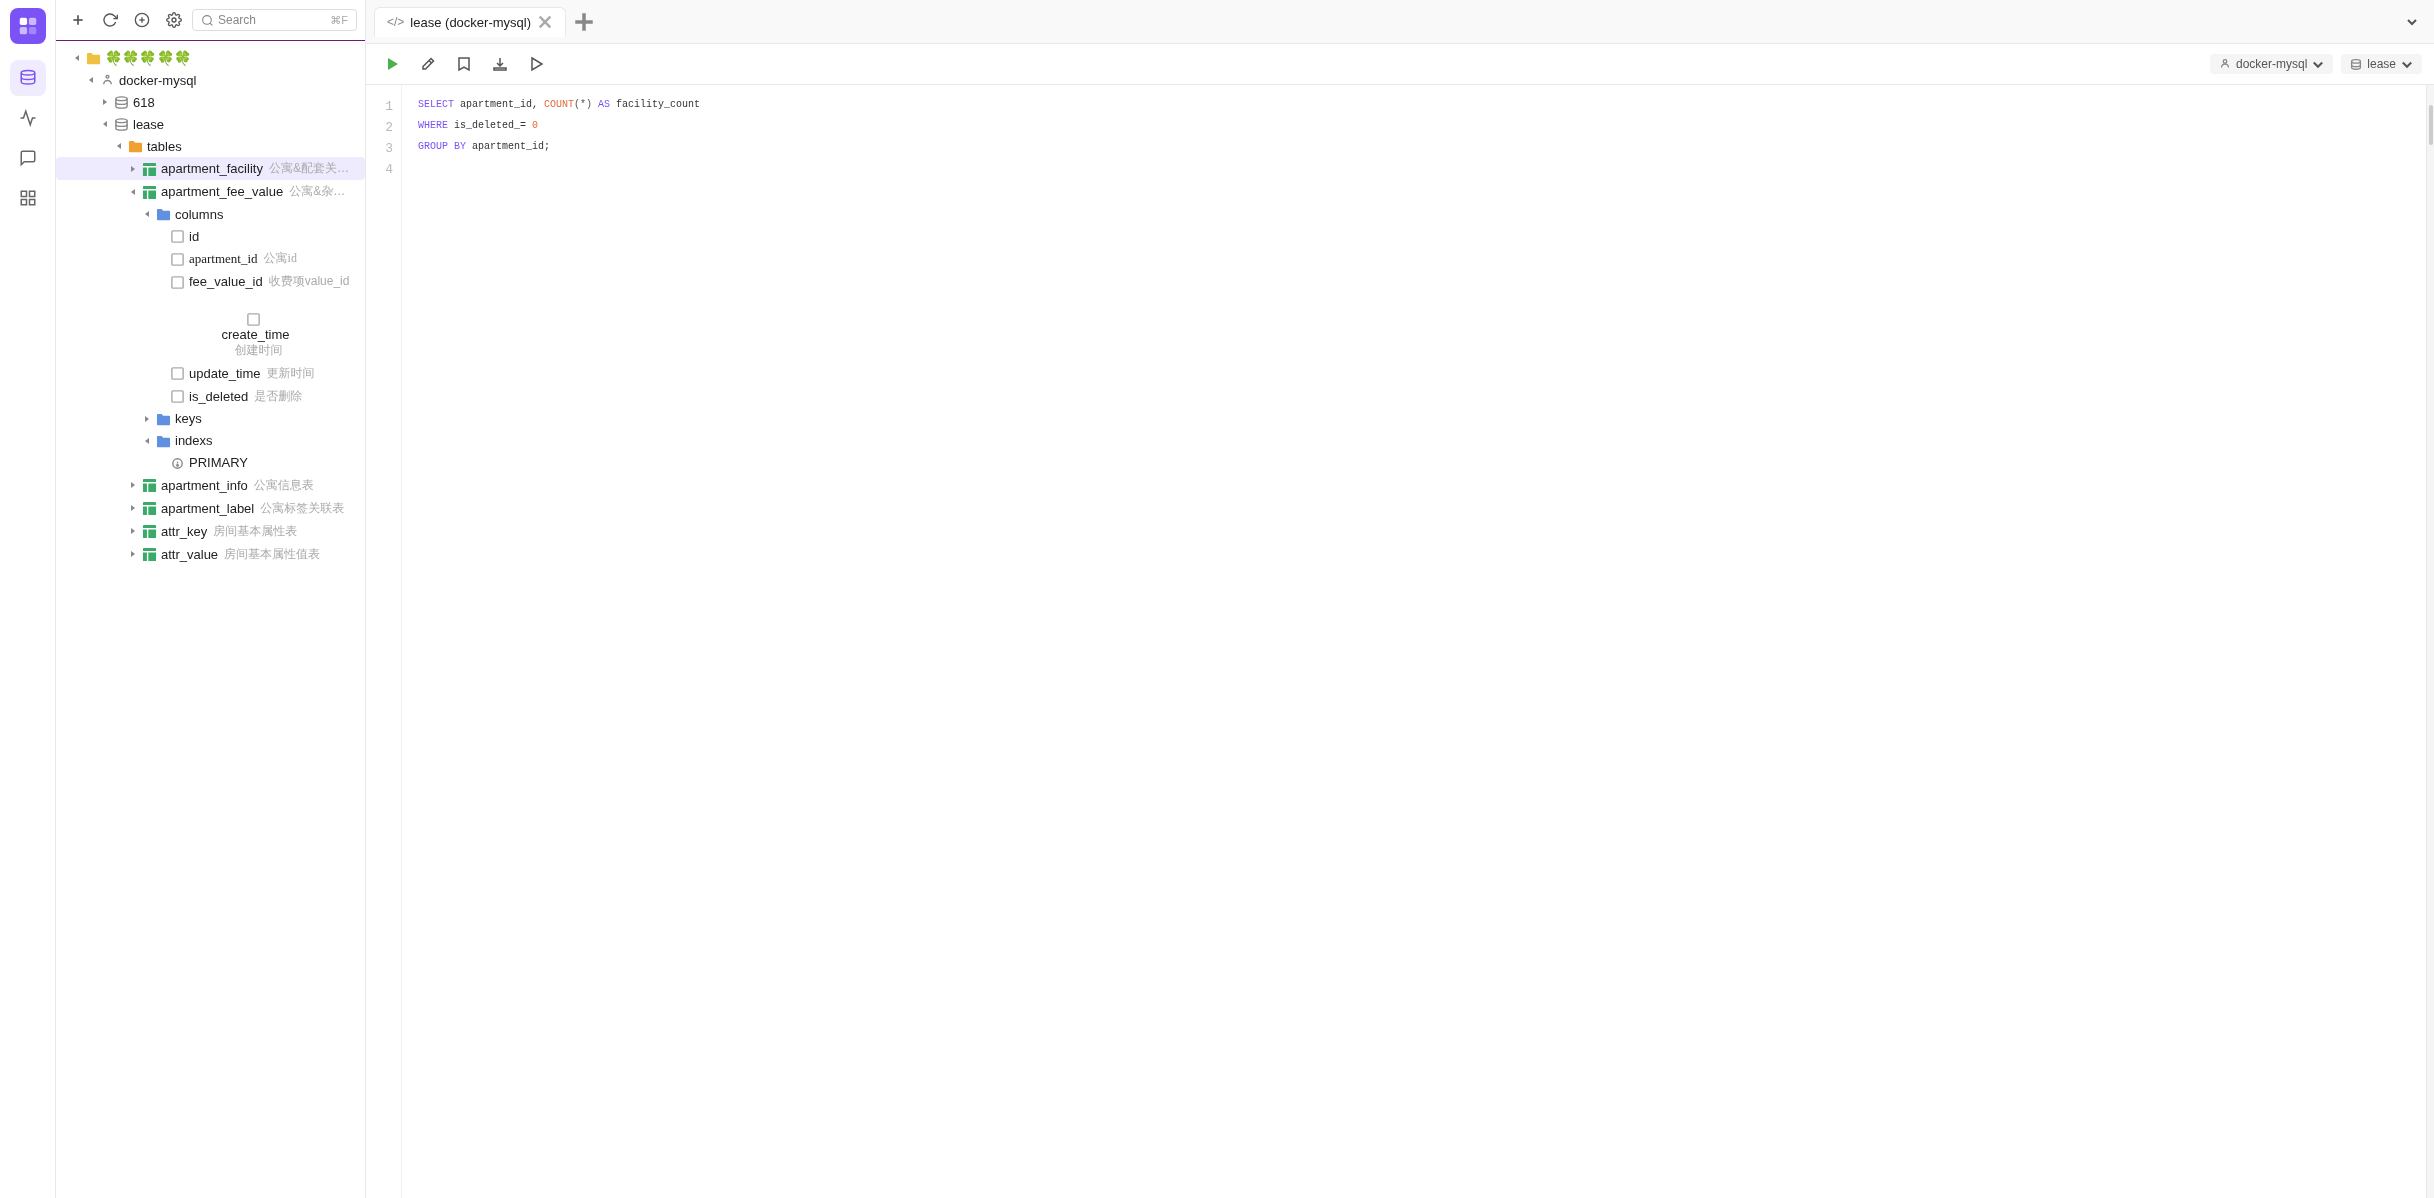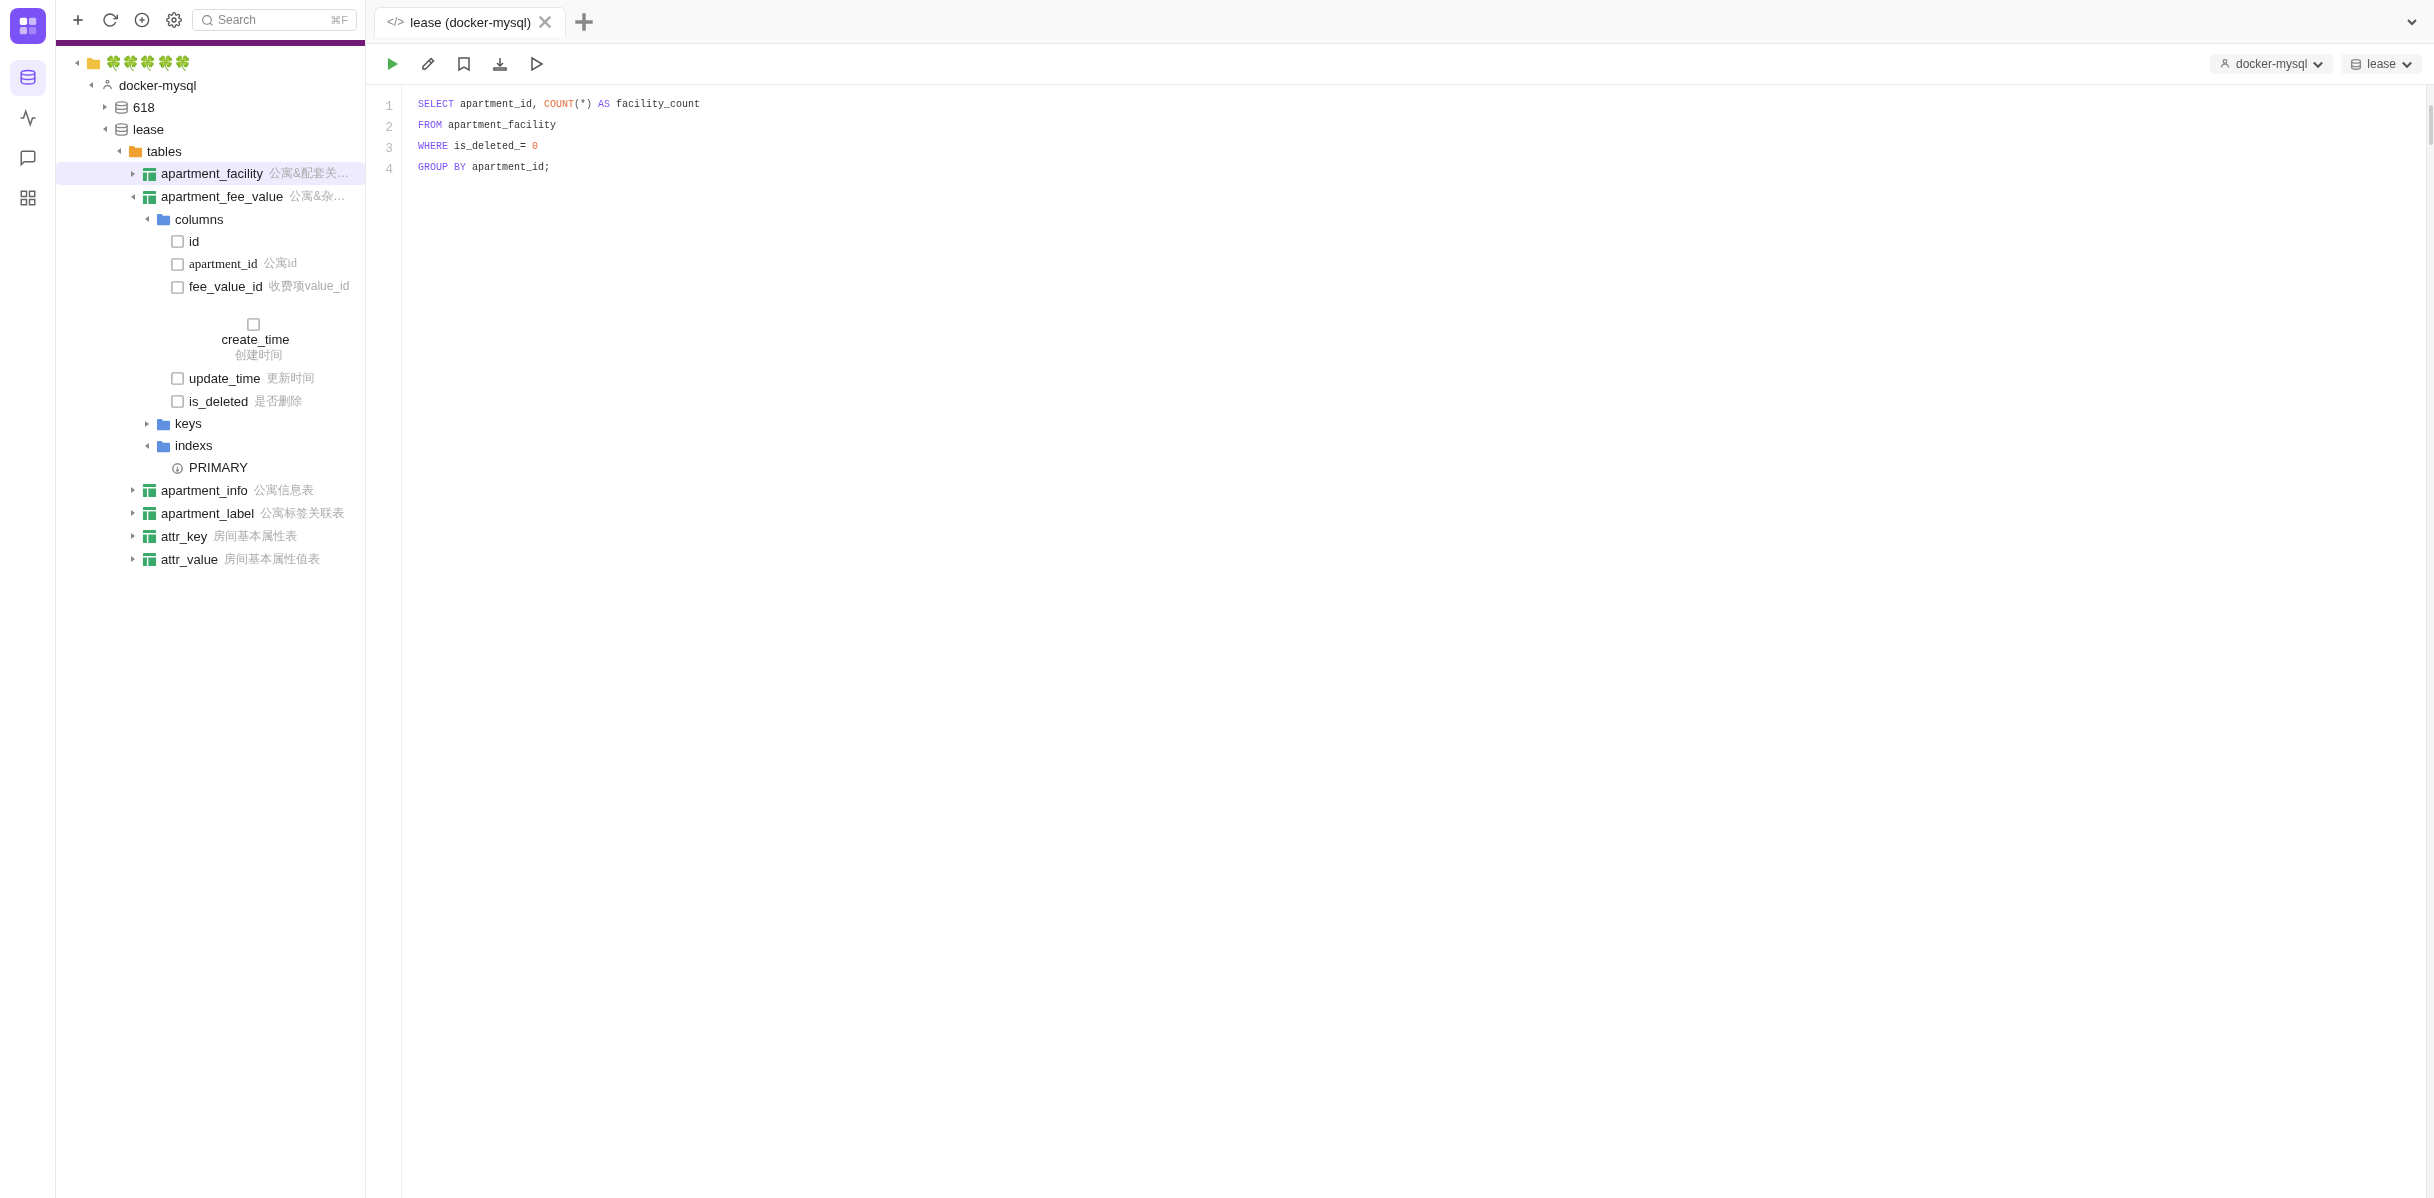--- a/index.html
+++ b/index.html
@@ -45,21 +45,21 @@
       border-right: 1px solid #e8e8e8;
       display: flex;
       flex-direction: column;
       flex-shrink: 0;
       overflow: hidden;
     }
     .tree-toolbar {
       display: flex;
       align-items: center;
       padding: 6px 8px;
-      border-bottom: 6px solid #701a75;
+      border-bottom: 1px solid #701a75;
       gap: 4px;
     }
     .tree-toolbar-btn {
       width: 28px; height: 28px;
       border: none; background: none;
       border-radius: 4px;
       cursor: pointer;
       display: flex; align-items: center; justify-content: center;
       color: #555;
     }
@@ -788,21 +788,20 @@
 
   <div class="editor-area">
     <div class="line-numbers">
       <div class="line-num">1</div>
       <div class="line-num">2</div>
       <div class="line-num">3</div>
       <div class="line-num">4</div>
     </div>
     <div class="code-area">
       <span class="code-line"><span class="kw">SELECT</span><span class="id"> apartment_id, </span><span class="fn">COUNT</span><span class="sym">(*) </span><span class="kw">AS</span><span class="id"> facility_count</span></span>
-      <span class="code-line"><span class="kw">FROM</span><span class="id"> apartment_facility</span></span>
       <span class="code-line"><span class="kw">WHERE</span><span class="id"> is_deleted_= </span><span class="num">0</span></span>
       <span class="code-line"><span class="kw">GROUP</span><span class="id"> </span><span class="kw">BY</span><span class="id"> apartment_id;</span></span>
     </div>
     <div class="right-scrollbar">
       <div class="scrollbar-thumb"></div>
     </div>
   </div>
 
 </div>
 

